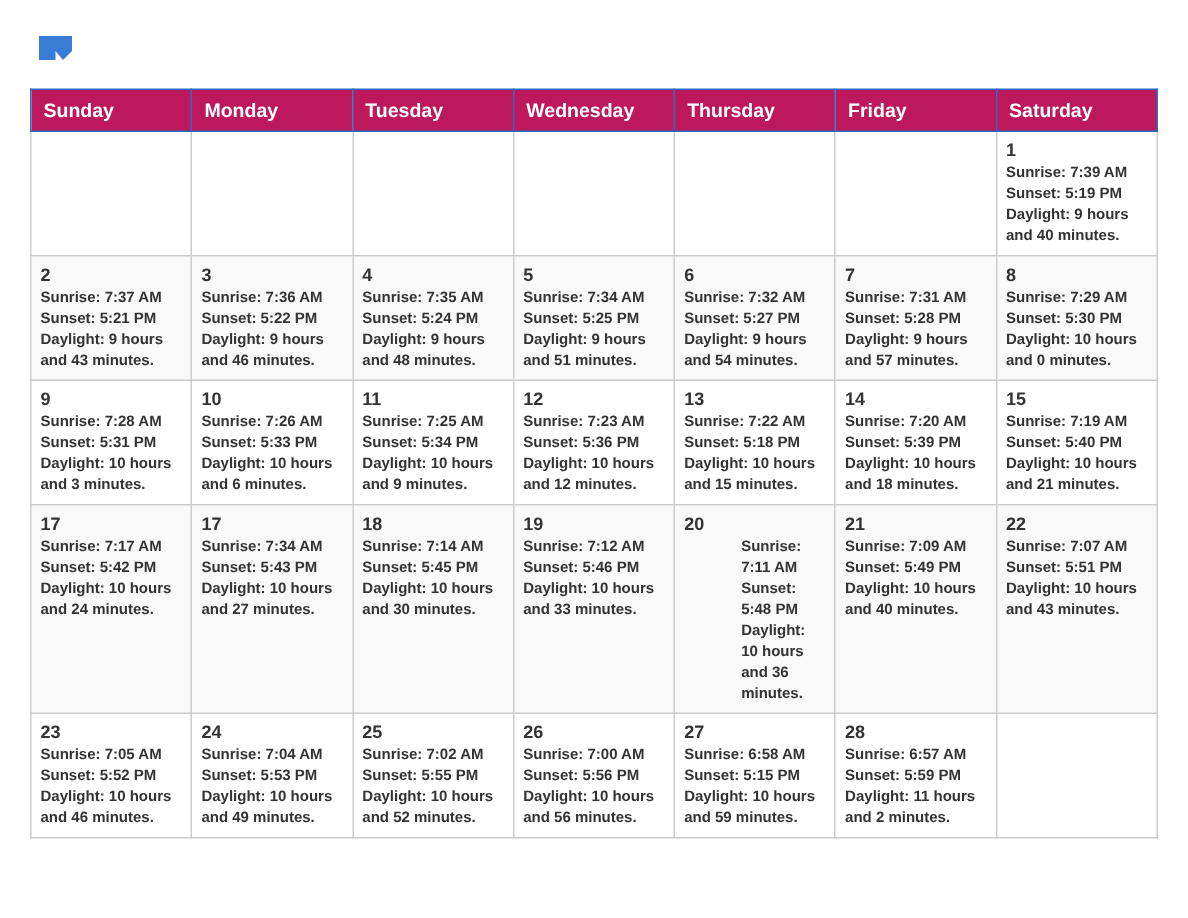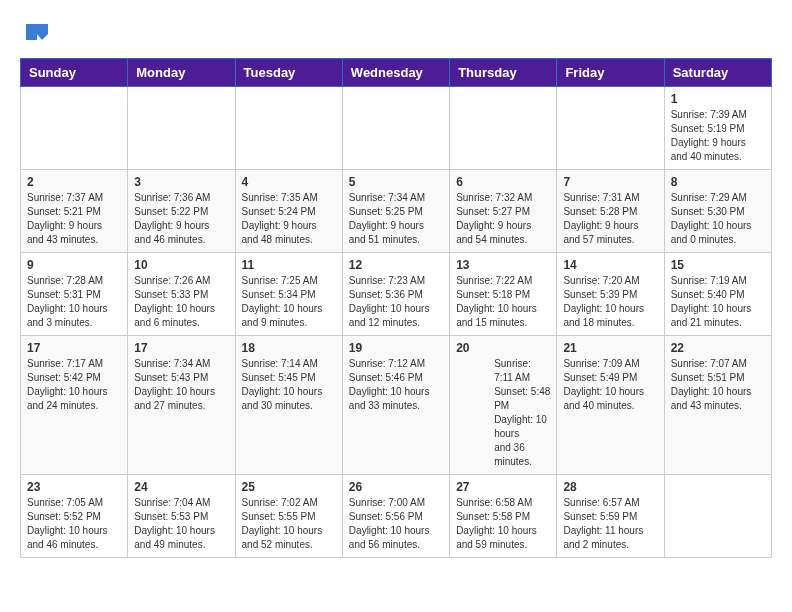--- a/index.html
+++ b/index.html
@@ -43,21 +43,21 @@
     .location {
       font-size: 16px;
       color: #333;
     }
     .calendar {
       width: 100%;
       border-collapse: collapse;
       border: 1px solid #ccc;
     }
     .calendar th {
-      background-color: #4c1d95;
+      background-color: #be185d;
       color: #fff;
       text-align: left;
       padding: 6px 8px;
       font-size: 13px;
       border: 1px solid #2a6bc5;
     }
     .calendar td {
       vertical-align: top;
       padding: 5px 6px;
       border: 1px solid #ccc;
@@ -73,20 +73,21 @@
     .day-num {
       font-size: 12px;
       font-weight: bold;
       display: block;
       margin-bottom: 2px;
     }
     .day-info {
       font-size: 10px;
       line-height: 1.4;
       color: #333;
+      font-weight: bold;
     }
     .empty { background: #fff !important; }
   </style>
 </head>
 <body>
 
 <div class="header">
   <div class="logo">
     <div>
       <div class="logo-text">
@@ -312,21 +313,21 @@
         <td>
           <span class="day-num">26</span>
           <div class="day-info" style="white-space: pre-line;">Sunrise: 7:00 AM
 Sunset: 5:56 PM
 Daylight: 10 hours
 and 56 minutes.</div>
         </td>
         <td>
           <span class="day-num">27</span>
           <div class="day-info" style="white-space: pre-line;">Sunrise: 6:58 AM
-Sunset: 5:58 PM
+Sunset: 5:15 PM
 Daylight: 10 hours
 and 59 minutes.</div>
         </td>
         <td>
           <span class="day-num">28</span>
           <div class="day-info" style="white-space: pre-line;">Sunrise: 6:57 AM
 Sunset: 5:59 PM
 Daylight: 11 hours
 and 2 minutes.</div>
         </td>

